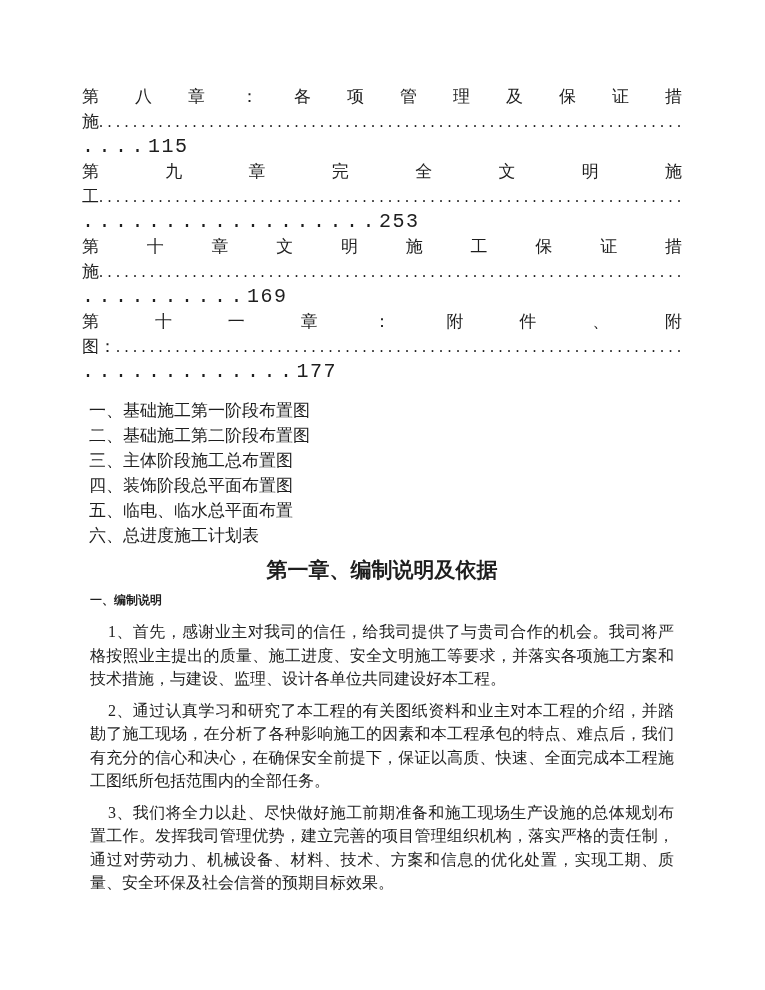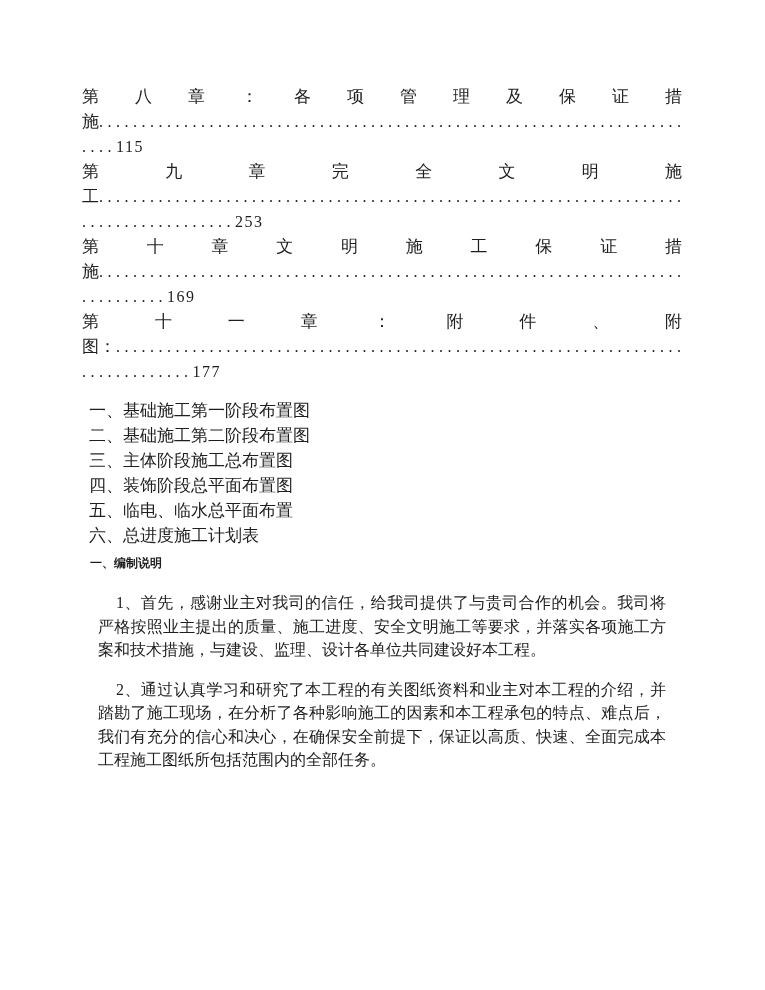--- a/index.html
+++ b/index.html
@@ -33,25 +33,26 @@
   }
   .toc-wrap-line .wrap-char { white-space: nowrap; }
   .leader {
     flex: 1;
     overflow: hidden;
     white-space: nowrap;
     letter-spacing: 4.5px;
     font-size: 16px;
   }
   .toc-page-line {
-    font-size: 16px;
+    font-size: 20px;
     line-height: 25px;
     height: 25px;
     overflow: hidden;
     white-space: nowrap;
+    font-family: Liberation Mono, monospace;
   }
   .toc-page-line .dots { letter-spacing: 4.5px; }
   .toc-page-line .num { letter-spacing: 1.5px; }
   
   .attachment-list { margin-top: 14px; }
   .attachment-item {
     font-size: 17px;
     line-height: 25px;
     height: 25px;
     padding-left: 7px;
@@ -67,21 +68,21 @@
     line-height: 26px;
   }
   .section-heading {
     margin: 3px 0 3px 0;
     padding-left: 8px;
     font-size: 12px;
     font-weight: bold;
     line-height: 24px;
   }
   .body-paragraph {
-    margin: 16px;
+    margin: 8px;
     font-size: 16px;
     line-height: 23.5px;
     text-align: justify;
     text-indent: 18px;
   }
 </style>
 </head>
 <body>
 
 <div class="page">
@@ -179,19 +180,21 @@
 
   <section class="attachment-list">
     <div class="attachment-item">一、基础施工第一阶段布置图</div>
     <div class="attachment-item">二、基础施工第二阶段布置图</div>
     <div class="attachment-item">三、主体阶段施工总布置图</div>
     <div class="attachment-item">四、装饰阶段总平面布置图</div>
     <div class="attachment-item">五、临电、临水总平面布置</div>
     <div class="attachment-item">六、总进度施工计划表</div>
   </section>
 
+  <h1 class="chapter-heading">第一章、编制说明及依据</h1>
 
   <h2 class="section-heading">一、编制说明</h2>
 
   <p class="body-paragraph">1、首先，感谢业主对我司的信任，给我司提供了与贵司合作的机会。我司将严格按照业主提出的质量、施工进度、安全文明施工等要求，并落实各项施工方案和技术措施，与建设、监理、设计各单位共同建设好本工程。</p>
   <p class="body-paragraph">2、通过认真学习和研究了本工程的有关图纸资料和业主对本工程的介绍，并踏勘了施工现场，在分析了各种影响施工的因素和本工程承包的特点、难点后，我们有充分的信心和决心，在确保安全前提下，保证以高质、快速、全面完成本工程施工图纸所包括范围内的全部任务。</p>
+  <p class="body-paragraph">3、我们将全力以赴、尽快做好施工前期准备和施工现场生产设施的总体规划布置工作。发挥我司管理优势，建立完善的项目管理组织机构，落实严格的责任制，通过对劳动力、机械设备、材料、技术、方案和信息的优化处置，实现工期、质量、安全环保及社会信誉的预期目标效果。</p>
 
 </div>
 
 </body></html>

